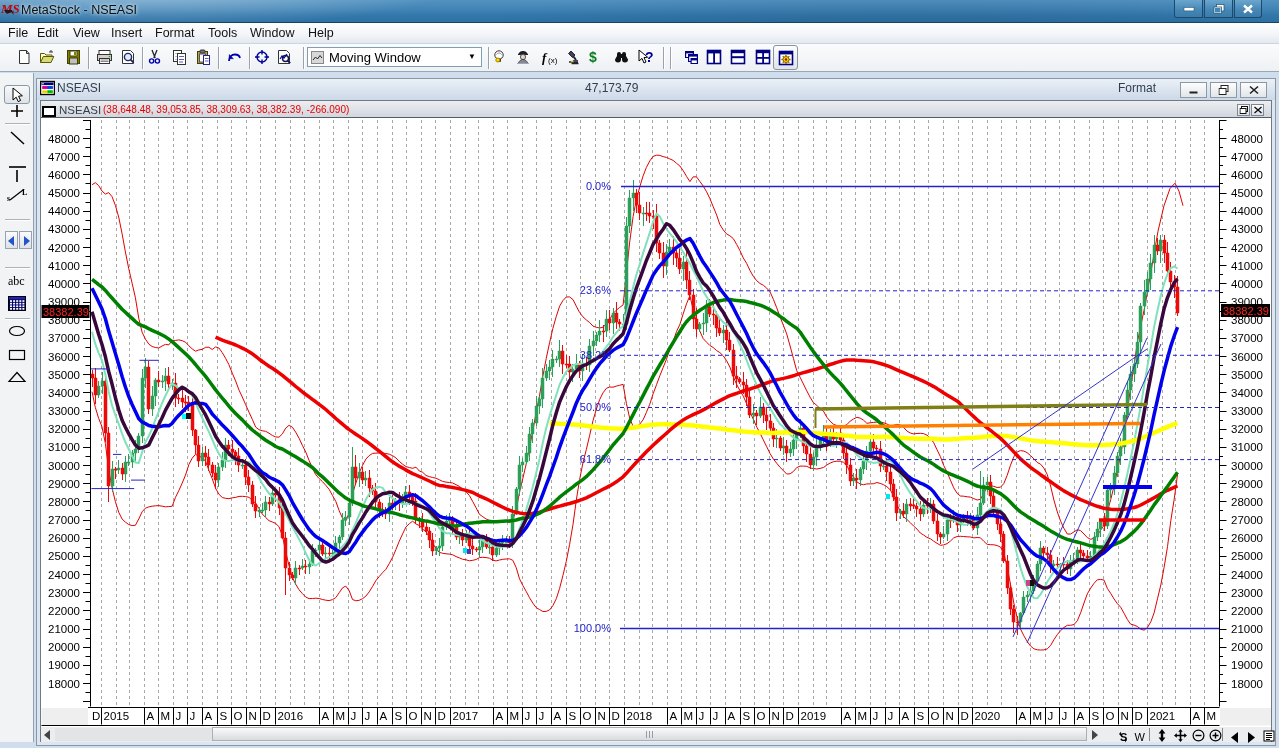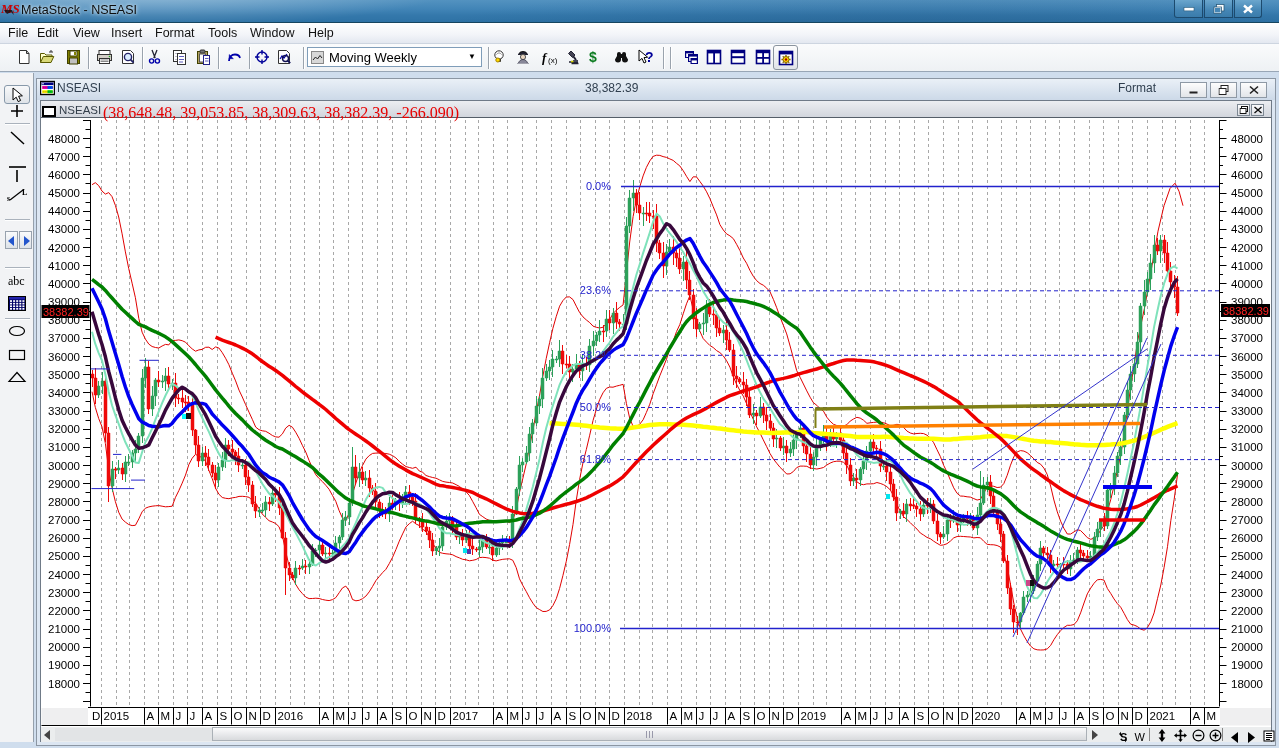--- a/index.html
+++ b/index.html
@@ -18,21 +18,21 @@
 .tbi { position:absolute; top:49px; }
 #palette { position:absolute; left:0; top:73px; width:34px; height:669px; background:#f2f3f5; border-right:1px solid #95a0ac; }
 #chartwin { position:absolute; left:36px; top:78px; width:1240px; height:668px; background:#dce6f2; border:1px solid #8b96a3; }
 #cwtitle { position:absolute; left:37px; top:79px; width:1238px; height:21px; background:linear-gradient(#eaf0f7,#ccd9e8); }
 .cwt { position:absolute; top:81px; font-size:12px; color:#2f3e4e; }
 .cbtn { position:absolute; top:82px; width:27px; height:16px; background:linear-gradient(#fdfdfd,#e2e5e9); border:1px solid #8e99a5; }
 .cbtn svg { position:absolute; left:50%; top:50%; transform:translate(-50%,-50%); }
 #inner { position:absolute; left:40px; top:100px; width:1232px; height:642px; background:#fff; border:1px solid #6f7a87; }
 #cheader { position:absolute; left:41px; top:101px; width:1230px; height:17px; background:linear-gradient(#eceef1,#d2d6dd); border-bottom:1px solid #555e68; }
 .chn { position:absolute; left:59px; top:104px; font-size:11.5px; color:#333e4a; }
-.chv { position:absolute; left:103px; top:104px; font-size:16px; color:#e80000;font-family:Liberation Serif, serif; }
+.chv { position:absolute; left:103px; top:104px; font-size:10px; color:#e80000; }
 .hbtn { position:absolute; top:104px; width:13px; height:12px; background:linear-gradient(#fcfcfd,#dddfe4); border:1px solid #7d8893; }
 .hbtn svg { position:absolute; left:50%; top:50%; transform:translate(-50%,-50%); }
 svg text.ax { font-family:"Liberation Sans",sans-serif; font-size:11.5px; fill:#000; }
 svg text.fib { font-family:"Liberation Sans",sans-serif; font-size:11px; fill:#2222cc; }
 svg text.badge { font-family:"Liberation Sans",sans-serif; font-size:11px; fill:#ff2222; }
 </style></head>
 <body>
 <div id="app">
 <div id="menubar">
       <span style="left:8px">File</span>
@@ -131,21 +131,21 @@
     <div style="position:absolute;left:87.7px;top:47px;width:1px;height:22px;background:#9aa3ad;box-shadow:1px 0 0 #fff"></div>
     <div style="position:absolute;left:141.9px;top:47px;width:1px;height:22px;background:#9aa3ad;box-shadow:1px 0 0 #fff"></div>
     <div style="position:absolute;left:218px;top:47px;width:1px;height:22px;background:#9aa3ad;box-shadow:1px 0 0 #fff"></div>
     <div style="position:absolute;left:249px;top:47px;width:1px;height:22px;background:#9aa3ad;box-shadow:1px 0 0 #fff"></div>
     <div style="position:absolute;left:303.1px;top:47px;width:1px;height:22px;background:#9aa3ad;box-shadow:1px 0 0 #fff"></div>
     <div style="position:absolute;left:307px;top:47px;width:175px;height:20px;background:#fff;border:1px solid #7f9db9">
 <div style="position:absolute;left:3px;top:2px"><svg width="13" height="13" viewBox="0 0 13 13">
           <rect x="0.5" y="0.5" width="12" height="12" fill="#d8d8d8" stroke="#888"></rect>
           <path d="M2 9l2.5-3 2 2L9 4.5 11 7" stroke="#222" fill="none"></path>
         </svg></div>
-<div style="position:absolute;left:21px;top:2px;font-size:13px;color:#000">Moving Weekly</div>
+<div style="position:absolute;left:21px;top:2px;font-size:13px;color:#000">Moving Window</div>
 <div style="position:absolute;right:5px;top:4px;font-size:8px;color:#000">▼</div>
     </div>
     <div style="position:absolute;left:488px;top:47px;width:1px;height:22px;background:#9aa3ad;box-shadow:1px 0 0 #fff"></div>
     <div class="tbi" style="left:491px"><svg width="16" height="16" viewBox="0 0 16 16">
         <circle cx="8" cy="6" r="4.2" fill="#fff" stroke="#333"></circle>
         <path d="M6.5 10h3v2.5h-3z" fill="#ffd800" stroke="#333"></path>
         <path d="M5.5 5.5c1.5-2 3.5-2 5 0" fill="none" stroke="#888"></path>
         <circle cx="6.8" cy="11" r="2" fill="#ffd800" stroke="#a80"></circle>
       </svg></div>
     <div class="tbi" style="left:515px"><svg width="16" height="16" viewBox="0 0 16 16">
@@ -312,21 +312,21 @@
           <circle cx="7.0" cy="11.7" r="0.7"></circle>
           <circle cx="8.9" cy="7.5" r="0.7"></circle>
           <circle cx="8.9" cy="11.7" r="0.7"></circle>
           <circle cx="10.8" cy="7.5" r="0.7"></circle>
           <circle cx="10.8" cy="11.7" r="0.7"></circle>
           <circle cx="12.7" cy="7.5" r="0.7"></circle>
           <circle cx="12.7" cy="11.7" r="0.7"></circle>
         </g>
       </svg></div>
 <div class="cwt" style="left:57px">NSEASI</div>
-<div class="cwt" style="left:585px">38,382.39</div>
+<div class="cwt" style="left:585px">47,173.79</div>
 <div class="cwt" style="left:1118px">Format</div>
 <div class="cbtn" style="left:1180px">
       <svg width="11" height="9" viewBox="0 0 11 9">
         <rect x="1" y="6" width="8" height="2" fill="#222"></rect>
       </svg>
     </div>
 <div class="cbtn" style="left:1210px">
       <svg width="11" height="10" viewBox="0 0 11 10">
         <rect x="2.5" y="0.5" width="7" height="6" fill="#fff" stroke="#222"></rect>
         <rect x="0.5" y="3.5" width="7" height="6" fill="#fff" stroke="#222"></rect>

